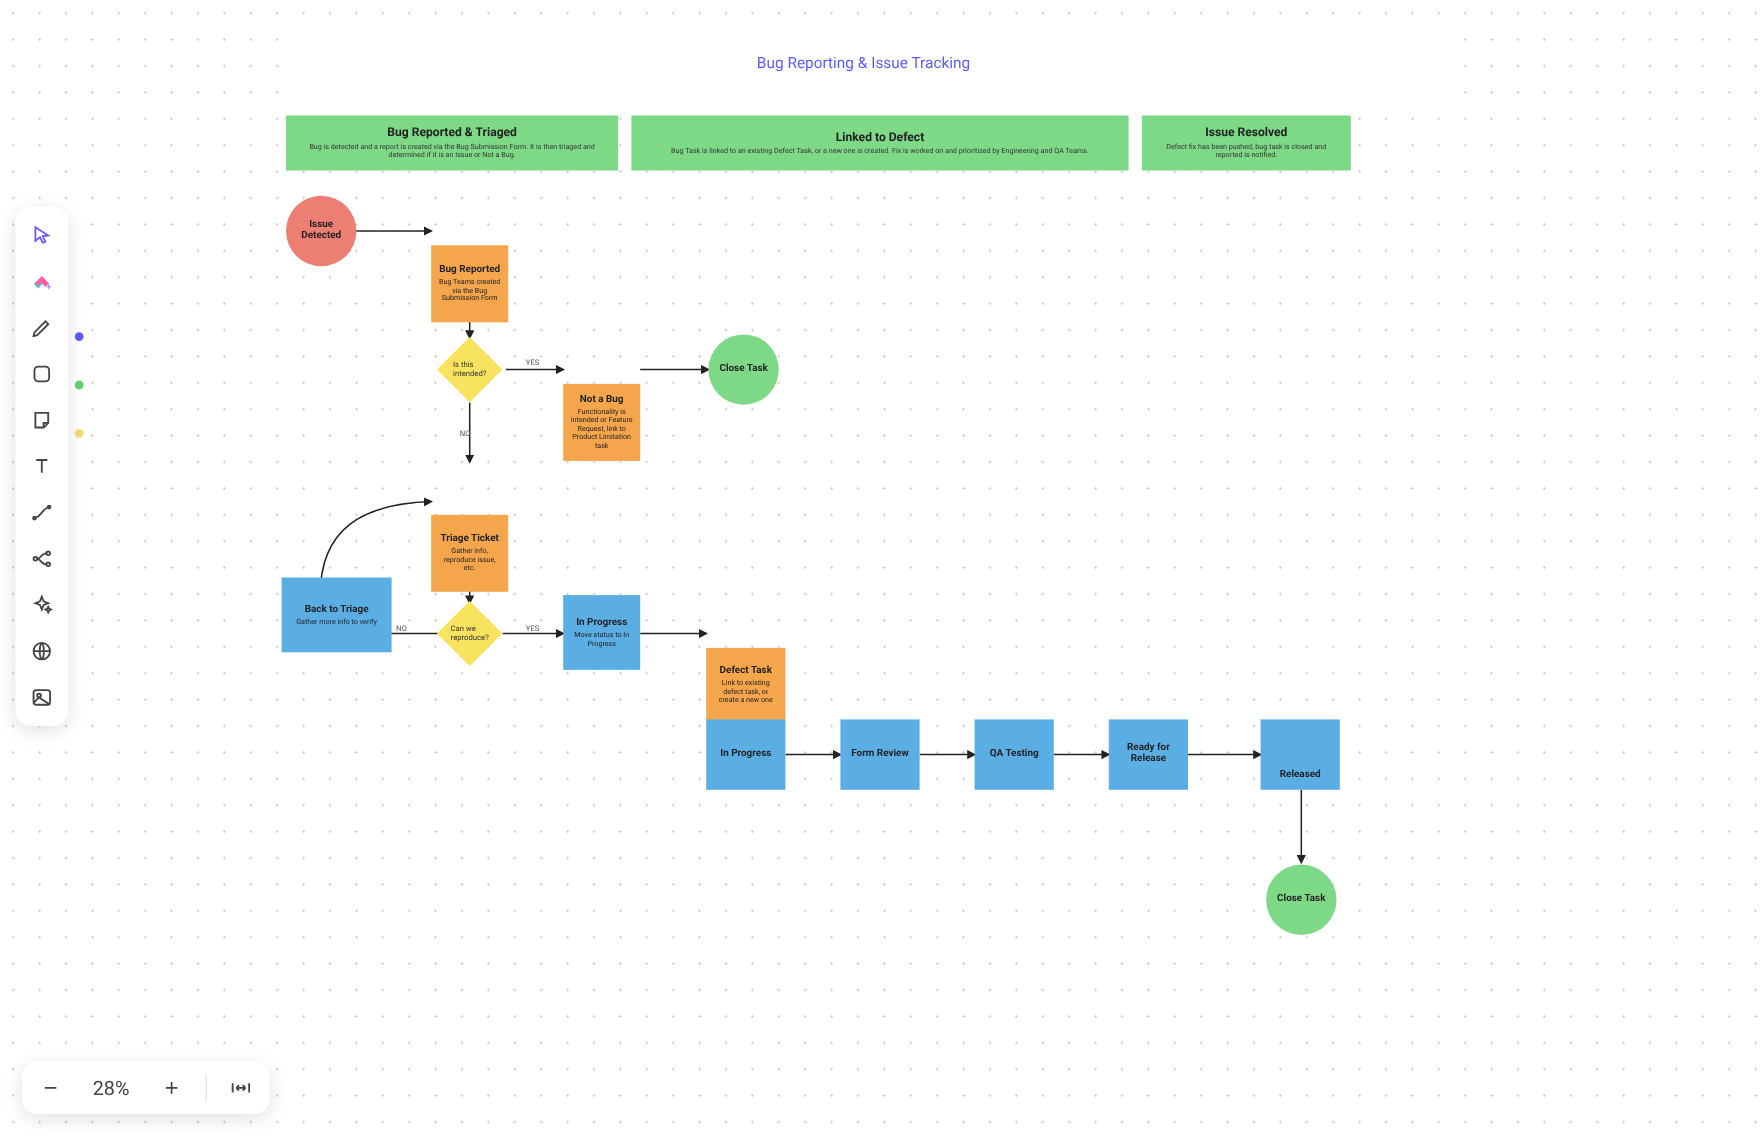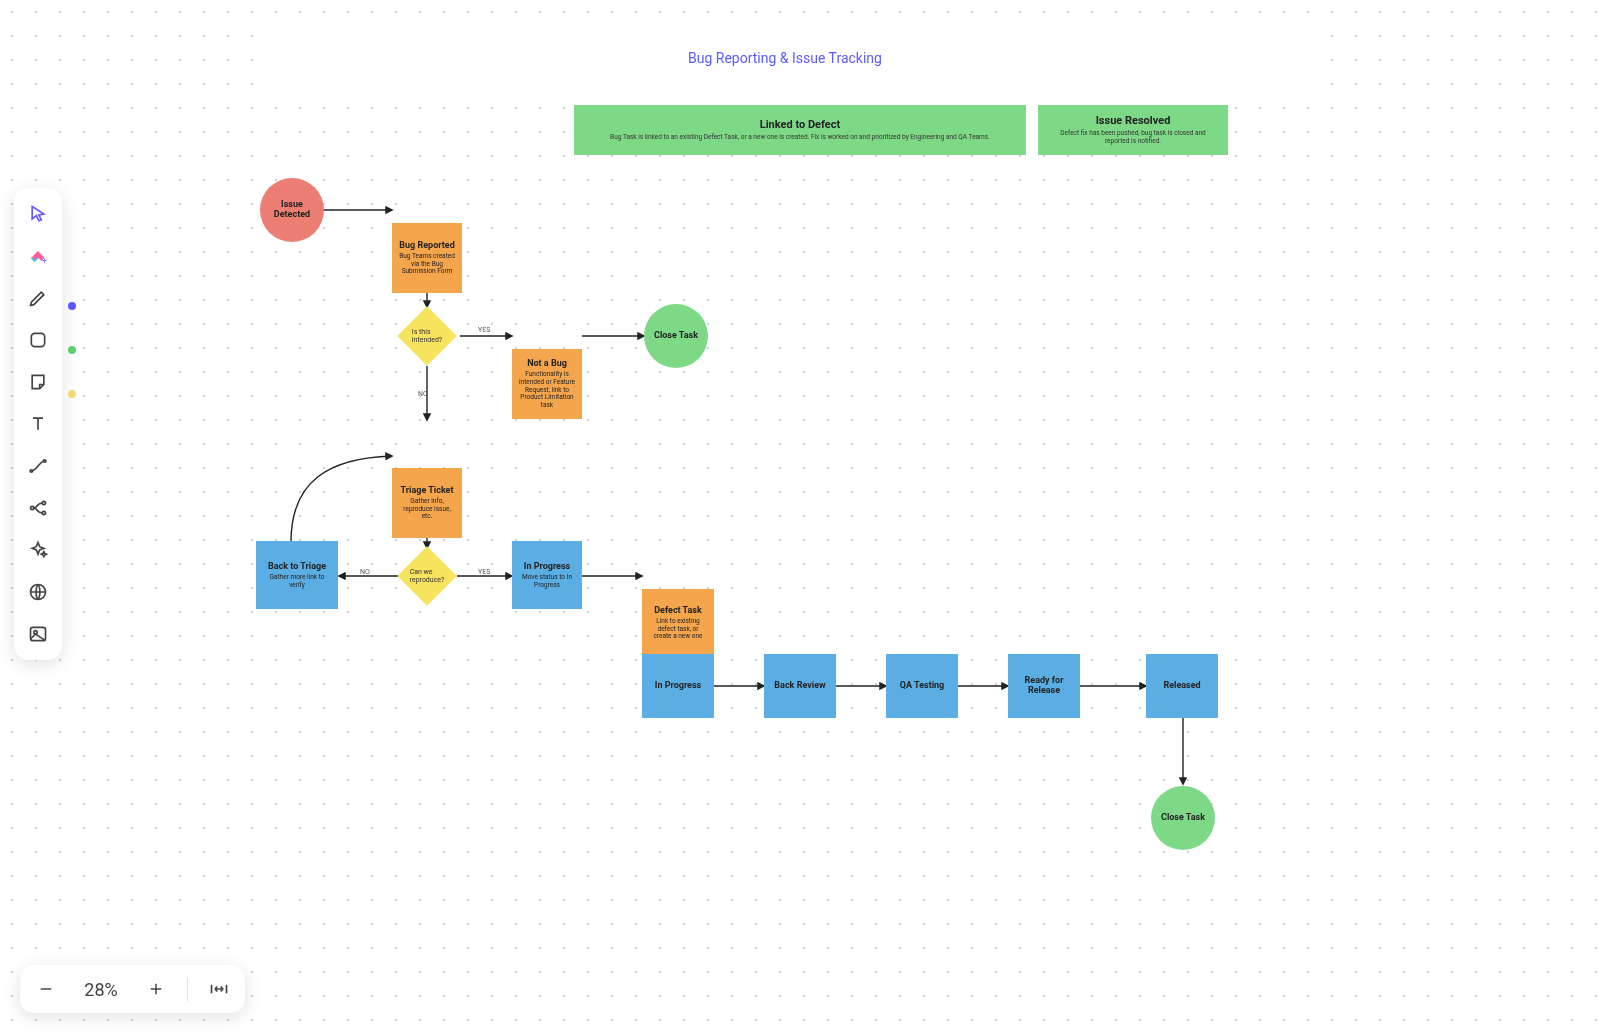--- a/index.html
+++ b/index.html
@@ -208,20 +208,24 @@
       </svg>
   </div>
 </div>
 
 <div class="canvas">
 
   <div class="title-card" style="left:260px; top:24px; width:1050px; height:68px; font-size:14px;">
     <span>Bug Reporting &amp; Issue Tracking</span>
   </div>
 
+  <div class="lane" style="left:260px; top:105px; width:302px; height:50px;">
+    <div class="lane-title">Bug Reported &amp; Triaged</div>
+    <div class="lane-sub">Bug is detected and a report is created via the Bug Submission Form. It is then triaged and determined if it is an Issue or Not a Bug.</div>
+  </div>
   <div class="lane" style="left:574px; top:105px; width:452px; height:50px;">
     <div class="lane-title">Linked to Defect</div>
     <div class="lane-sub">Bug Task is linked to an existing Defect Task, or a new one is created. Fix is worked on and prioritized by Engineering and QA Teams.</div>
   </div>
   <div class="lane" style="left:1038px; top:105px; width:190px; height:50px;">
     <div class="lane-title">Issue Resolved</div>
     <div class="lane-sub">Defect fix has been pushed, bug task is closed and reported is notified.</div>
   </div>
 
   <svg class="arrows">
@@ -281,45 +285,45 @@
     <div class="t">Triage Ticket</div>
     <div class="s">Gather info, reproduce issue, etc.</div>
   </div>
 
   <div class="diamond-wrap" style="left:406px; top:555px; width:42px; height:42px;">
     <div class="diamond"></div>
     <div class="diamond-txt" style="white-space:pre-line;">Can we
 reproduce?</div>
   </div>
 
-  <div class="node blue" style="left:256px; top:541px; width:82px; height:68px;">
+  <div class="node blue" style="left:256px; top:525px; width:100px; height:68px;">
     <div class="t">Back to Triage</div>
-    <div class="s">Gather more link to verify</div>
+    <div class="s">Gather more info to verify</div>
   </div>
   <div class="node blue" style="left:512px; top:541px; width:70px; height:68px;">
     <div class="t">In Progress</div>
     <div class="s">Move status to In Progress</div>
   </div>
   <div class="node orange" style="left:642px; top:541px; width:72px; height:68px;">
     <div class="t">Defect Task</div>
     <div class="s">Link to existing defect task, or create a new one</div>
   </div>
 
   <div class="node blue" style="left:642px; top:654px; width:72px; height:64px;">
     <div class="t">In Progress</div>
   </div>
   <div class="node blue" style="left:764px; top:654px; width:72px; height:64px;">
-    <div class="t">Back Review</div>
+    <div class="t">Form Review</div>
   </div>
   <div class="node blue" style="left:886px; top:654px; width:72px; height:64px;">
     <div class="t">QA Testing</div>
   </div>
   <div class="node blue" style="left:1008px; top:654px; width:72px; height:64px;">
     <div class="t">Ready for Release</div>
   </div>
-  <div class="node blue" style="left:1146px; top:654px; width:72px; height:64px;">
+  <div class="node blue" style="left:1146px; top:654px; width:72px; height:64px;justify-content:flex-end;">
     <div class="t">Released</div>
   </div>
   <div class="node green" style="left:1151px; top:786px; width:64px; height:64px;">
     <div class="t">Close Task</div>
   </div>
 
 </div>
 
 </body></html>

